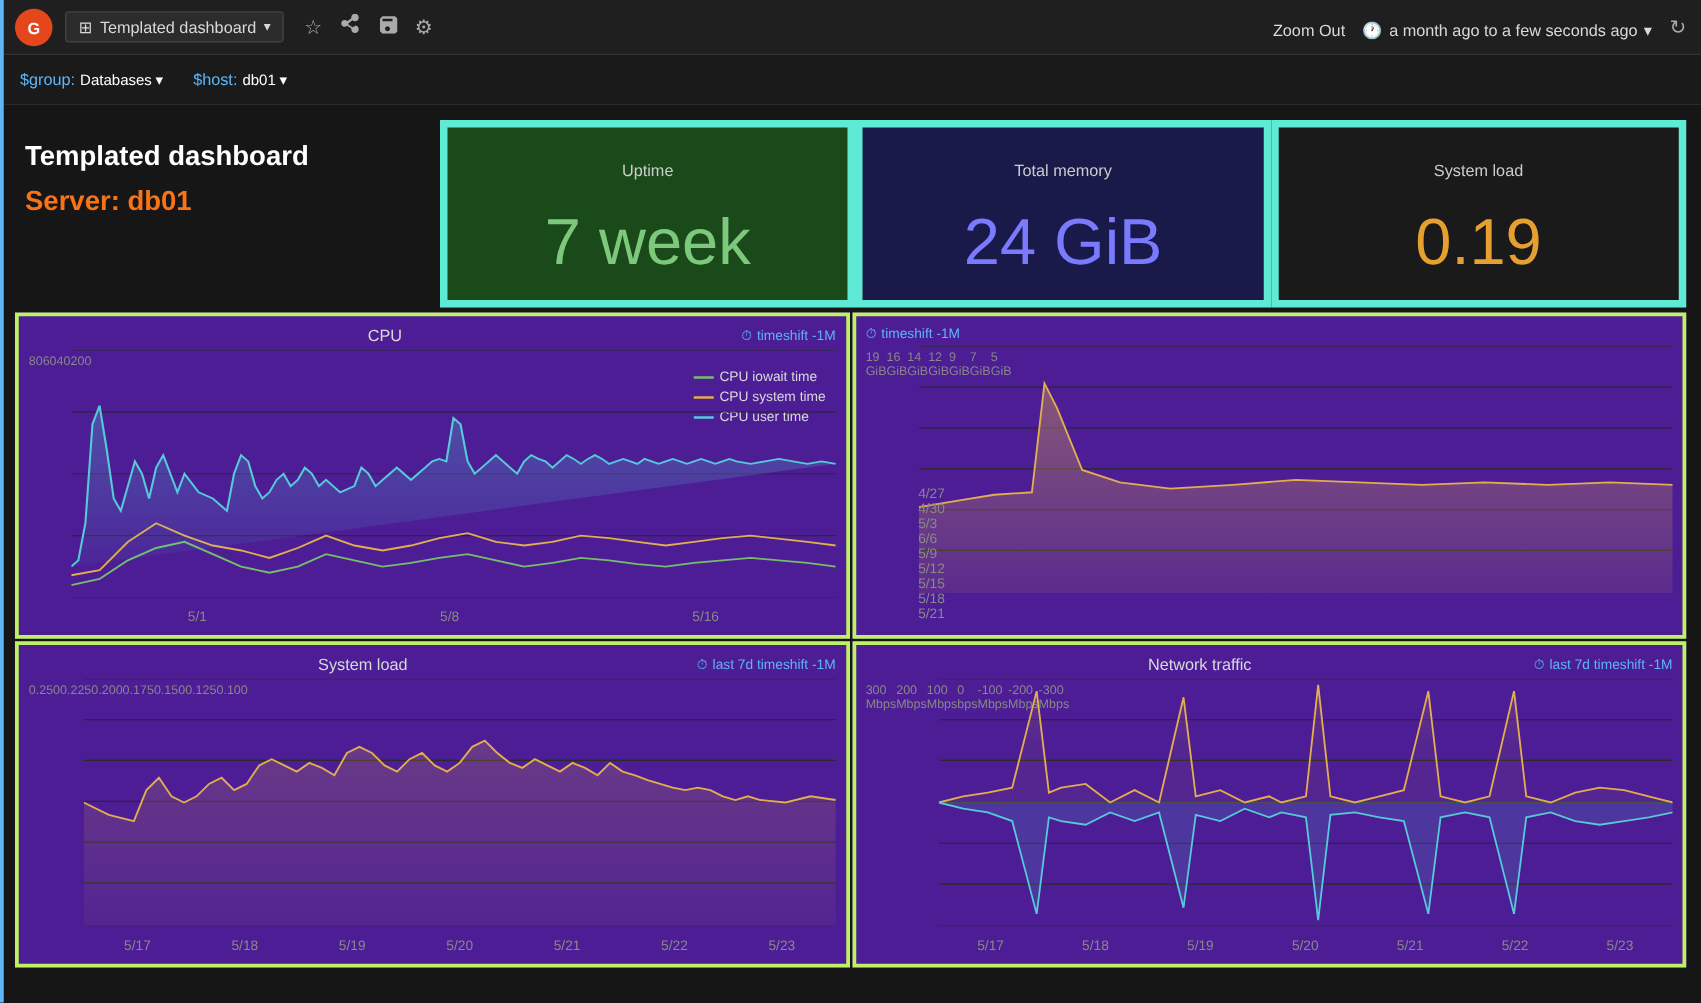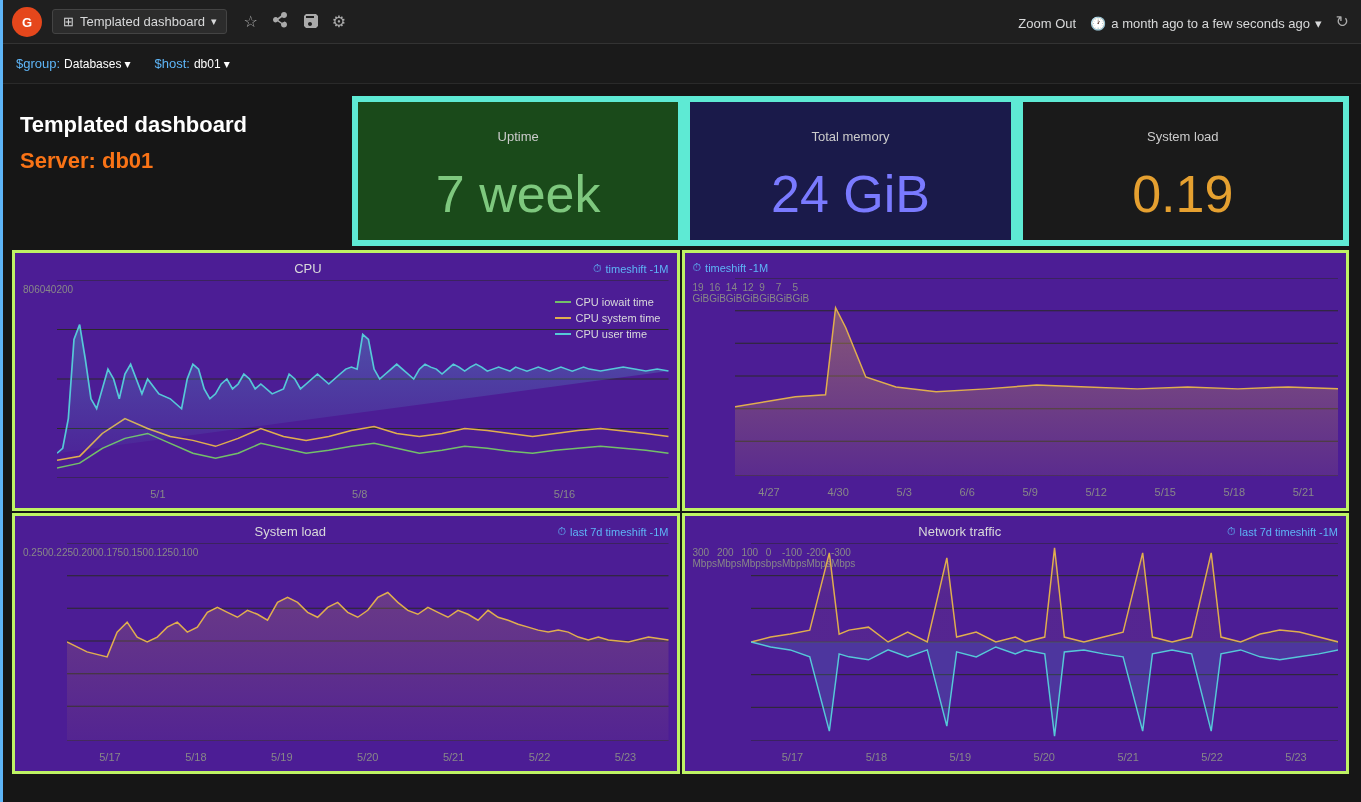--- a/index.html
+++ b/index.html
@@ -413,21 +413,21 @@
           <line x1="0" y1="33" x2="600" y2="33" stroke="#2a2a2a" stroke-width="1"></line>
           <line x1="0" y1="66" x2="600" y2="66" stroke="#2a2a2a" stroke-width="1"></line>
           <line x1="0" y1="99" x2="600" y2="99" stroke="#2a2a2a" stroke-width="1"></line>
           <line x1="0" y1="132" x2="600" y2="132" stroke="#2a2a2a" stroke-width="1"></line>
           <line x1="0" y1="165" x2="600" y2="165" stroke="#2a2a2a" stroke-width="1"></line>
           <line x1="0" y1="200" x2="600" y2="200" stroke="#2a2a2a" stroke-width="1"></line>
 
           <polygon points="0,130 30,125 60,120 90,118 100,30 110,50 130,100 160,110 200,115 250,112 300,108 350,110 400,112 450,110 500,112 550,110 600,112 600,200 0,200" fill="url(#memGrad)"></polygon>
           <polyline points="0,130 30,125 60,120 90,118 100,30 110,50 130,100 160,110 200,115 250,112 300,108 350,110 400,112 450,110 500,112 550,110 600,112" fill="none" stroke="#e0ae4e" stroke-width="1.5"></polyline>
         </svg>
-        <div class="x-axis-labels" style="left:42px;">
+        <div class="x-axis-labels" style="left:42px;flex-direction:column;">
           <span>4/27</span>
             <span>4/30</span>
             <span>5/3</span>
             <span>6/6</span>
             <span>5/9</span>
             <span>5/12</span>
             <span>5/15</span>
             <span>5/18</span>
             <span>5/21</span>
         </div>

